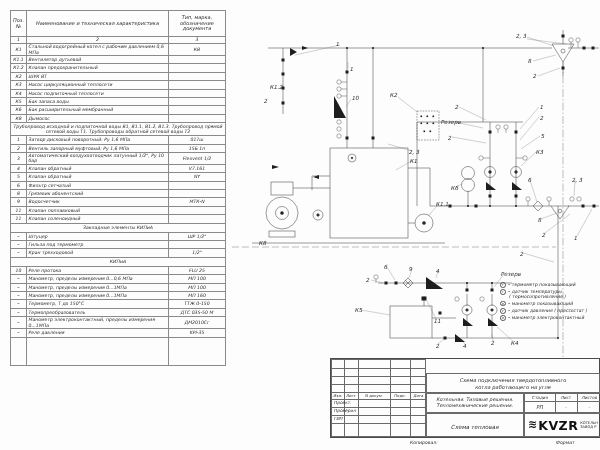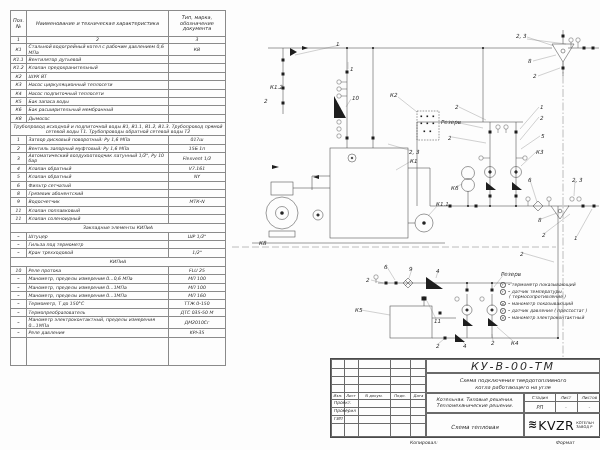--- a/index.html
+++ b/index.html
@@ -32,21 +32,21 @@
   .docnum{font-size:11px;letter-spacing:2px;text-align:center;line-height:14px}
   .subt{font-size:5.1px;text-align:center;line-height:1.35;padding-top:3px}
   .proj{font-size:4.8px;text-align:center;line-height:1.35;padding-top:3px}
   .stagehead{font-size:4.2px;text-align:center;line-height:7px}
   .stageval{font-size:5px;text-align:center;line-height:12px}
   .dname{font-size:5.6px;text-align:center;line-height:26px}
   .revhead{font-size:3.8px;text-align:center;line-height:7px}
   .role{position:absolute;font-size:4.3px;line-height:8px;left:2px;white-space:nowrap}
   .logo{display:flex;align-items:center;padding-left:3px;font-style:normal}
   .logomark{font-size:11px;font-weight:bold;line-height:10px;margin-right:1px;color:#111}
-  .logoname{font-size:12.5px;font-weight:normal;letter-spacing:0.5px;color:#111}
+  .logoname{font-size:12.5px;font-weight:bold;letter-spacing:0.5px;color:#111}
   .logoside{font-size:3.6px;line-height:1.25;margin-left:2px;color:#222;white-space:nowrap}
   .below-tb{position:absolute;font-size:4.6px;white-space:nowrap}
 </style>
 </head>
 <body>
 
 <div class="sheet">
 
   <table class="spec">
     <colgroup>
@@ -530,21 +530,20 @@
       <div class="revhead" style="position:absolute;left:0;top:32px;width:12px">Изм.</div>
       <div class="revhead" style="position:absolute;left:12px;top:32px;width:14px">Лист</div>
       <div class="revhead" style="position:absolute;left:26px;top:32px;width:32px">N докум.</div>
       <div class="revhead" style="position:absolute;left:58px;top:32px;width:20px">Подп.</div>
       <div class="revhead" style="position:absolute;left:78px;top:32px;width:17px">Дата</div>
       <div class="role" style="top:39px">Проект.</div>
       <div class="role" style="top:47px">Проверил</div>
       <div class="role" style="top:55px">ГИП</div>
     </div>
 
-    <div class="tb-cell docnum" style="left:95px;top:0;width:174px;height:14px">КУ-В-00-ТМ</div>
 
     <div class="tb-cell subt" style="left:95px;top:14px;width:174px;height:20px">
       <div>Схема подключения твердотопливного</div>
       <div>котла работающего на угле</div>
     </div>
 
     <div class="tb-cell proj" style="left:95px;top:34px;width:98px;height:20px">
       <div>Котельная. Типовые решения.</div>
       <div>Тепломеханические решения.</div>
     </div>

